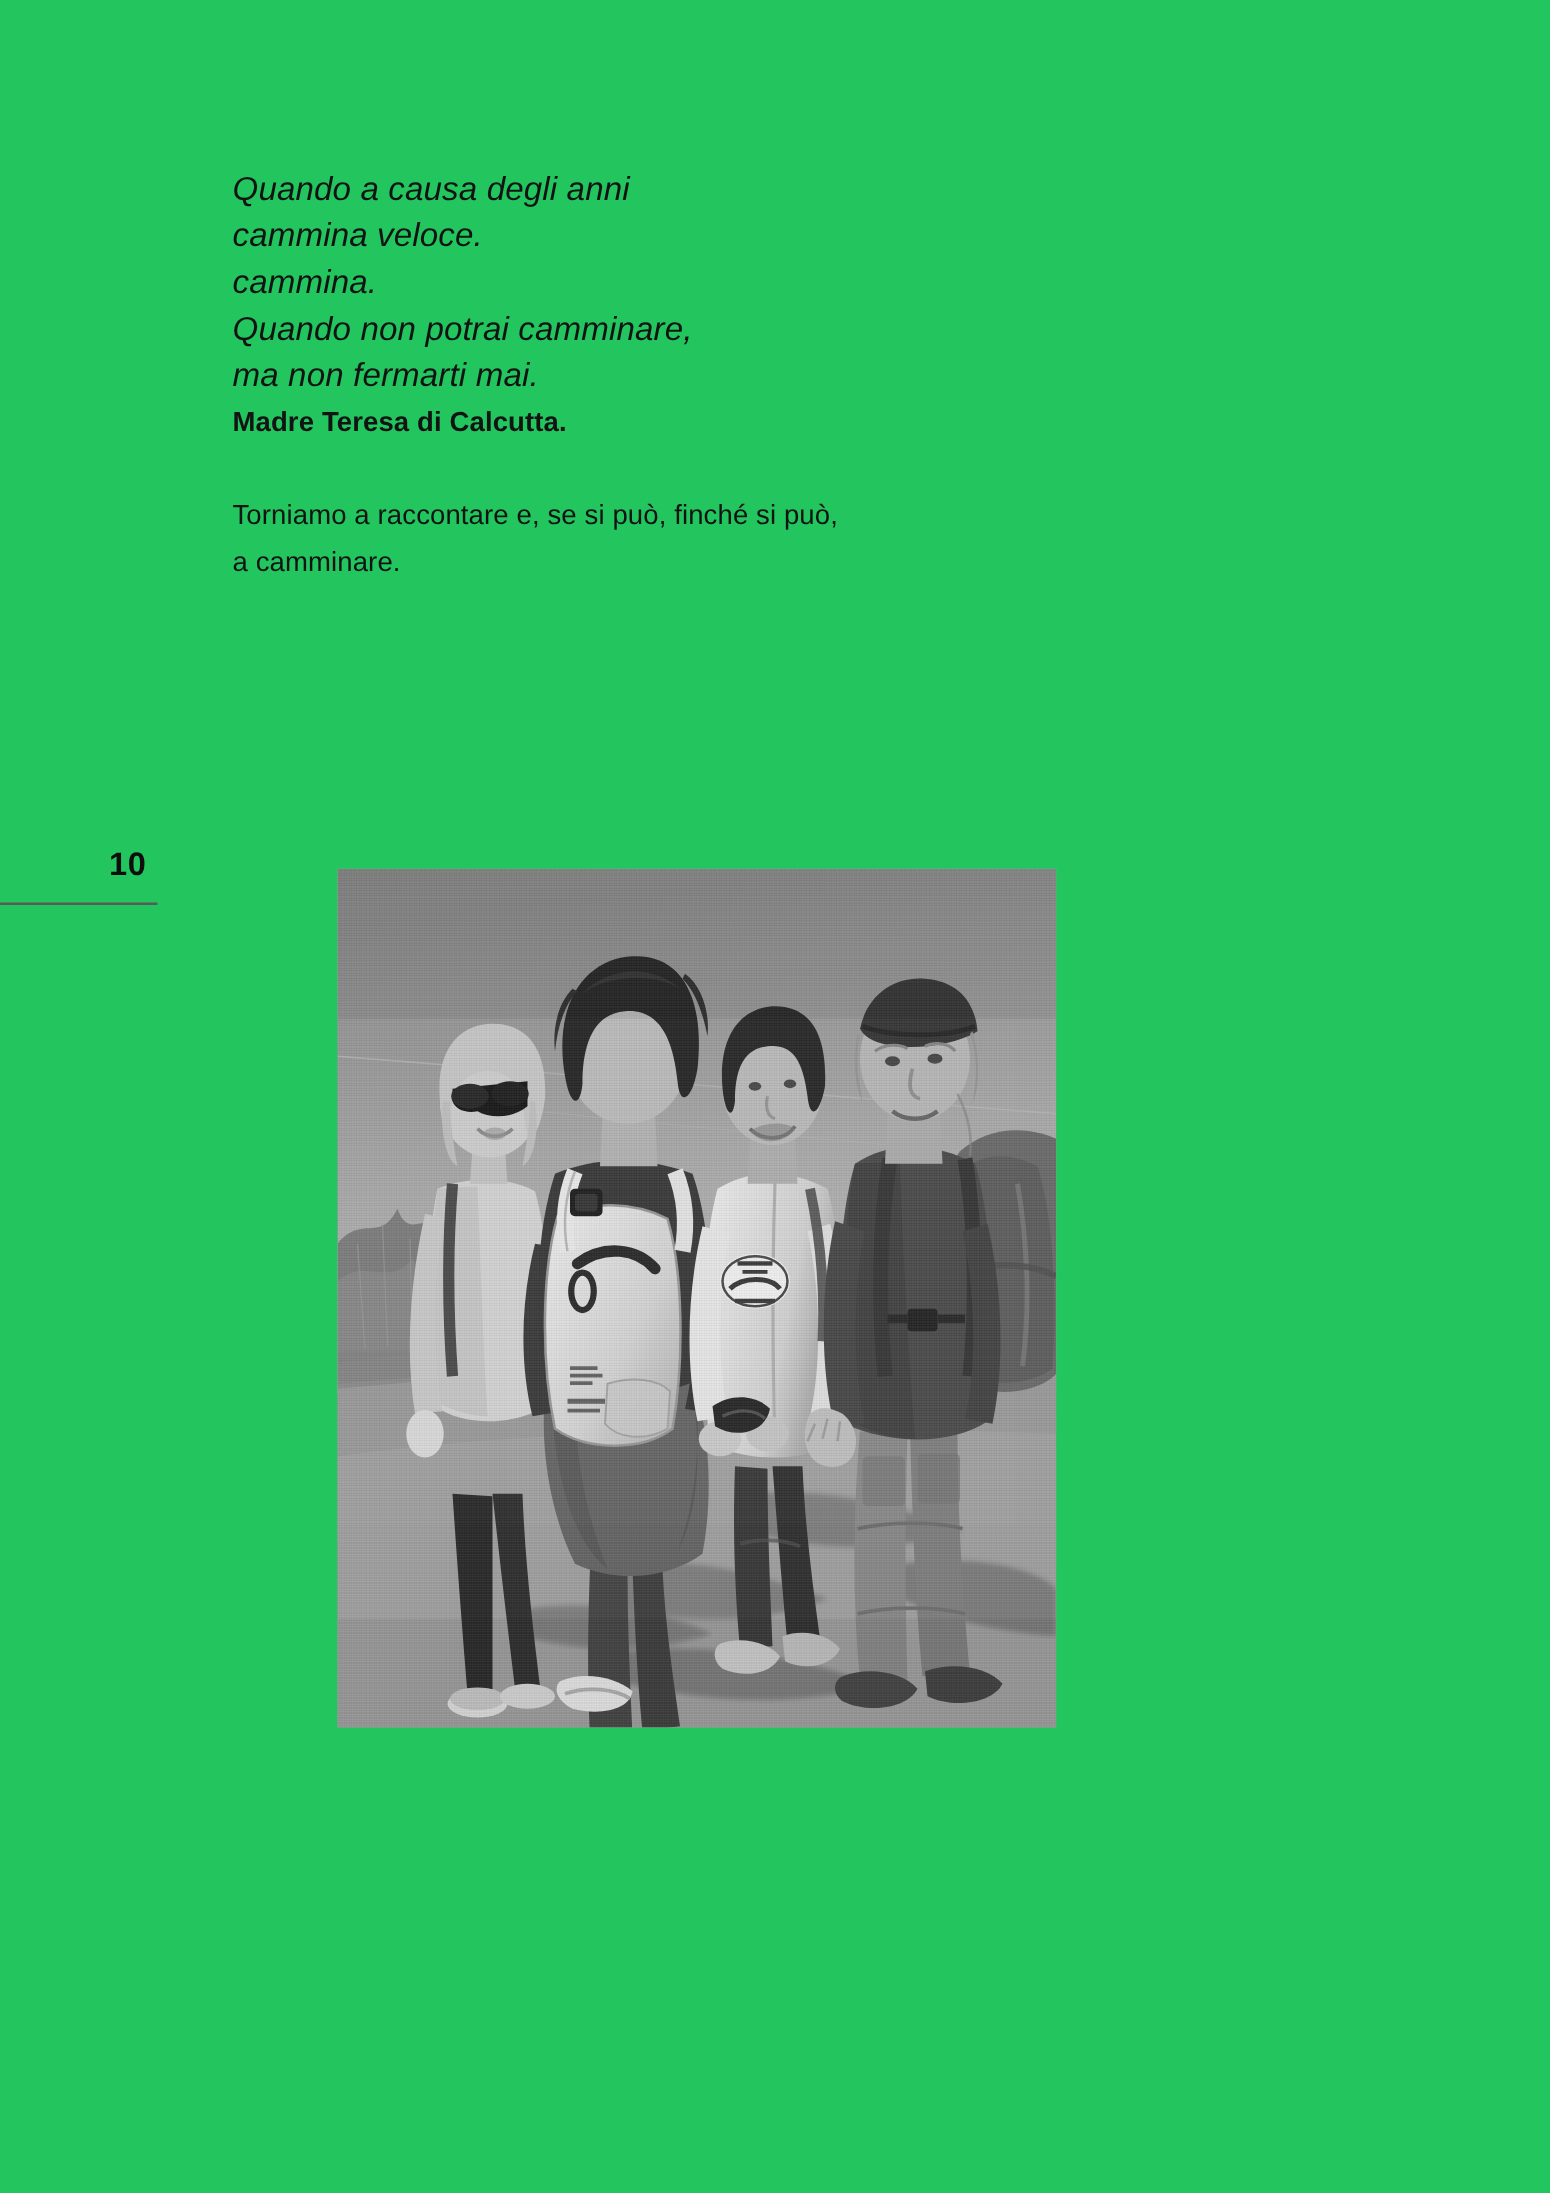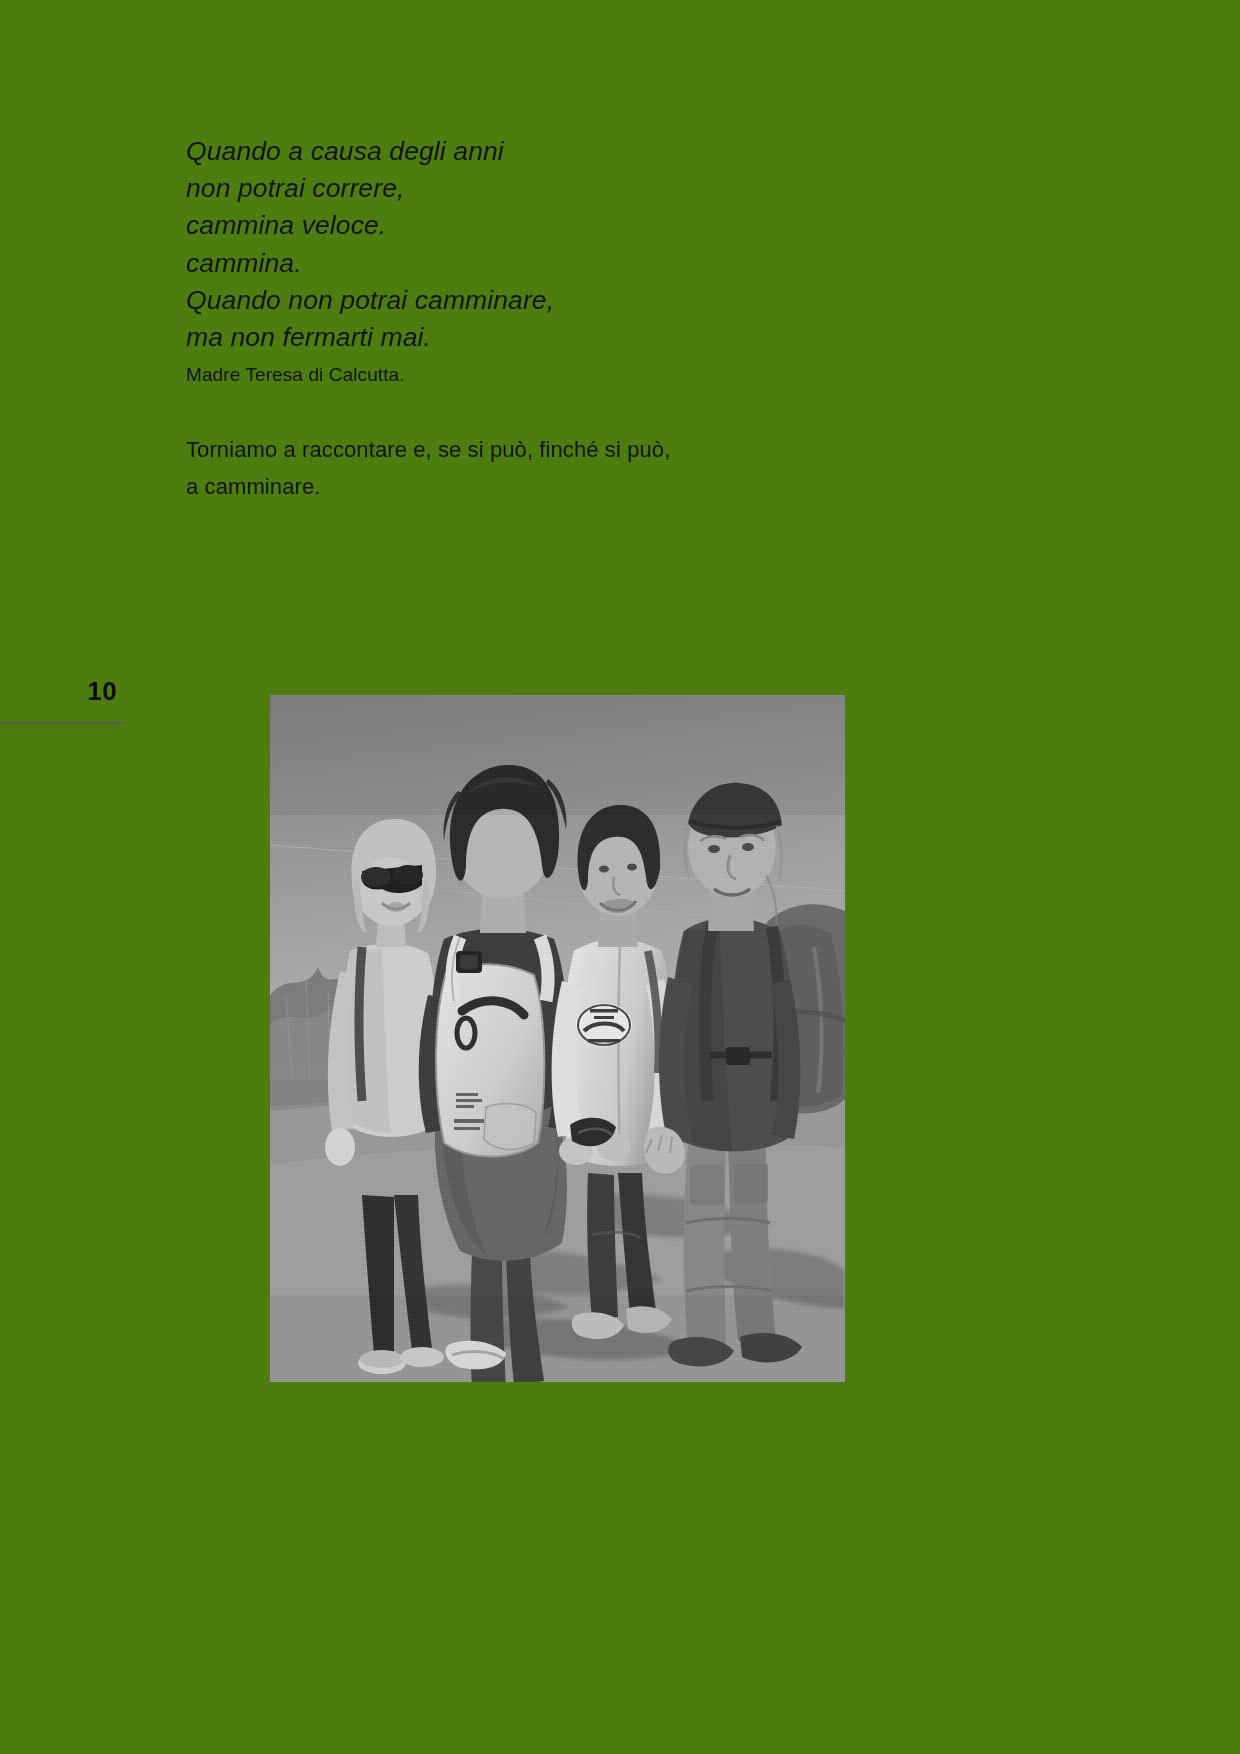--- a/index.html
+++ b/index.html
@@ -13,45 +13,46 @@
     position: relative;
     overflow: hidden;
     font-family: "Liberation Sans", sans-serif;
     color: #111111;
     -webkit-font-smoothing: antialiased;
   }
 
   .page {
     position: absolute;
     inset: 0;
-    background: #4d7c0f;
+    background: #22c55e;
   }
 
   
   .textblock {
     position: absolute;
     left: 186px;
     top: 133px;
     width: 780px;
   }
   .poem-line {
     font-style: italic;
     font-size: 26.5px;
     line-height: 37.2px;
     letter-spacing: 0.1px;
     white-space: pre;
     color: #131313;
   }
   .attribution {
     font-style: normal;
-    font-size: 19px;
+    font-size: 22px;
     line-height: 37.2px;
     letter-spacing: 0.1px;
     white-space: pre;
     color: #131313;
+    font-weight: bold;
   }
   .spacer-line {
     height: 37.2px;
   }
   .para-line {
     font-style: normal;
     font-size: 22px;
     line-height: 37.2px;
     letter-spacing: 0.1px;
     white-space: pre;
@@ -110,21 +111,20 @@
   }
 </style>
 </head>
 <body>
 
 <div class="page">
 
   <div class="textblock">
 
     <div class="poem-line">Quando a causa degli anni</div>
-    <div class="poem-line">non potrai correre,</div>
     <div class="poem-line">cammina veloce.</div>
     <div class="poem-line">cammina.</div>
     <div class="poem-line">Quando non potrai camminare,</div>
     <div class="poem-line">ma non fermarti mai.</div>
 
     <div class="attribution">Madre Teresa di Calcutta.</div>
 
     <div class="spacer-line"></div>
 
     <div class="para-line">Torniamo a raccontare e, se si può, finché si può,</div>

